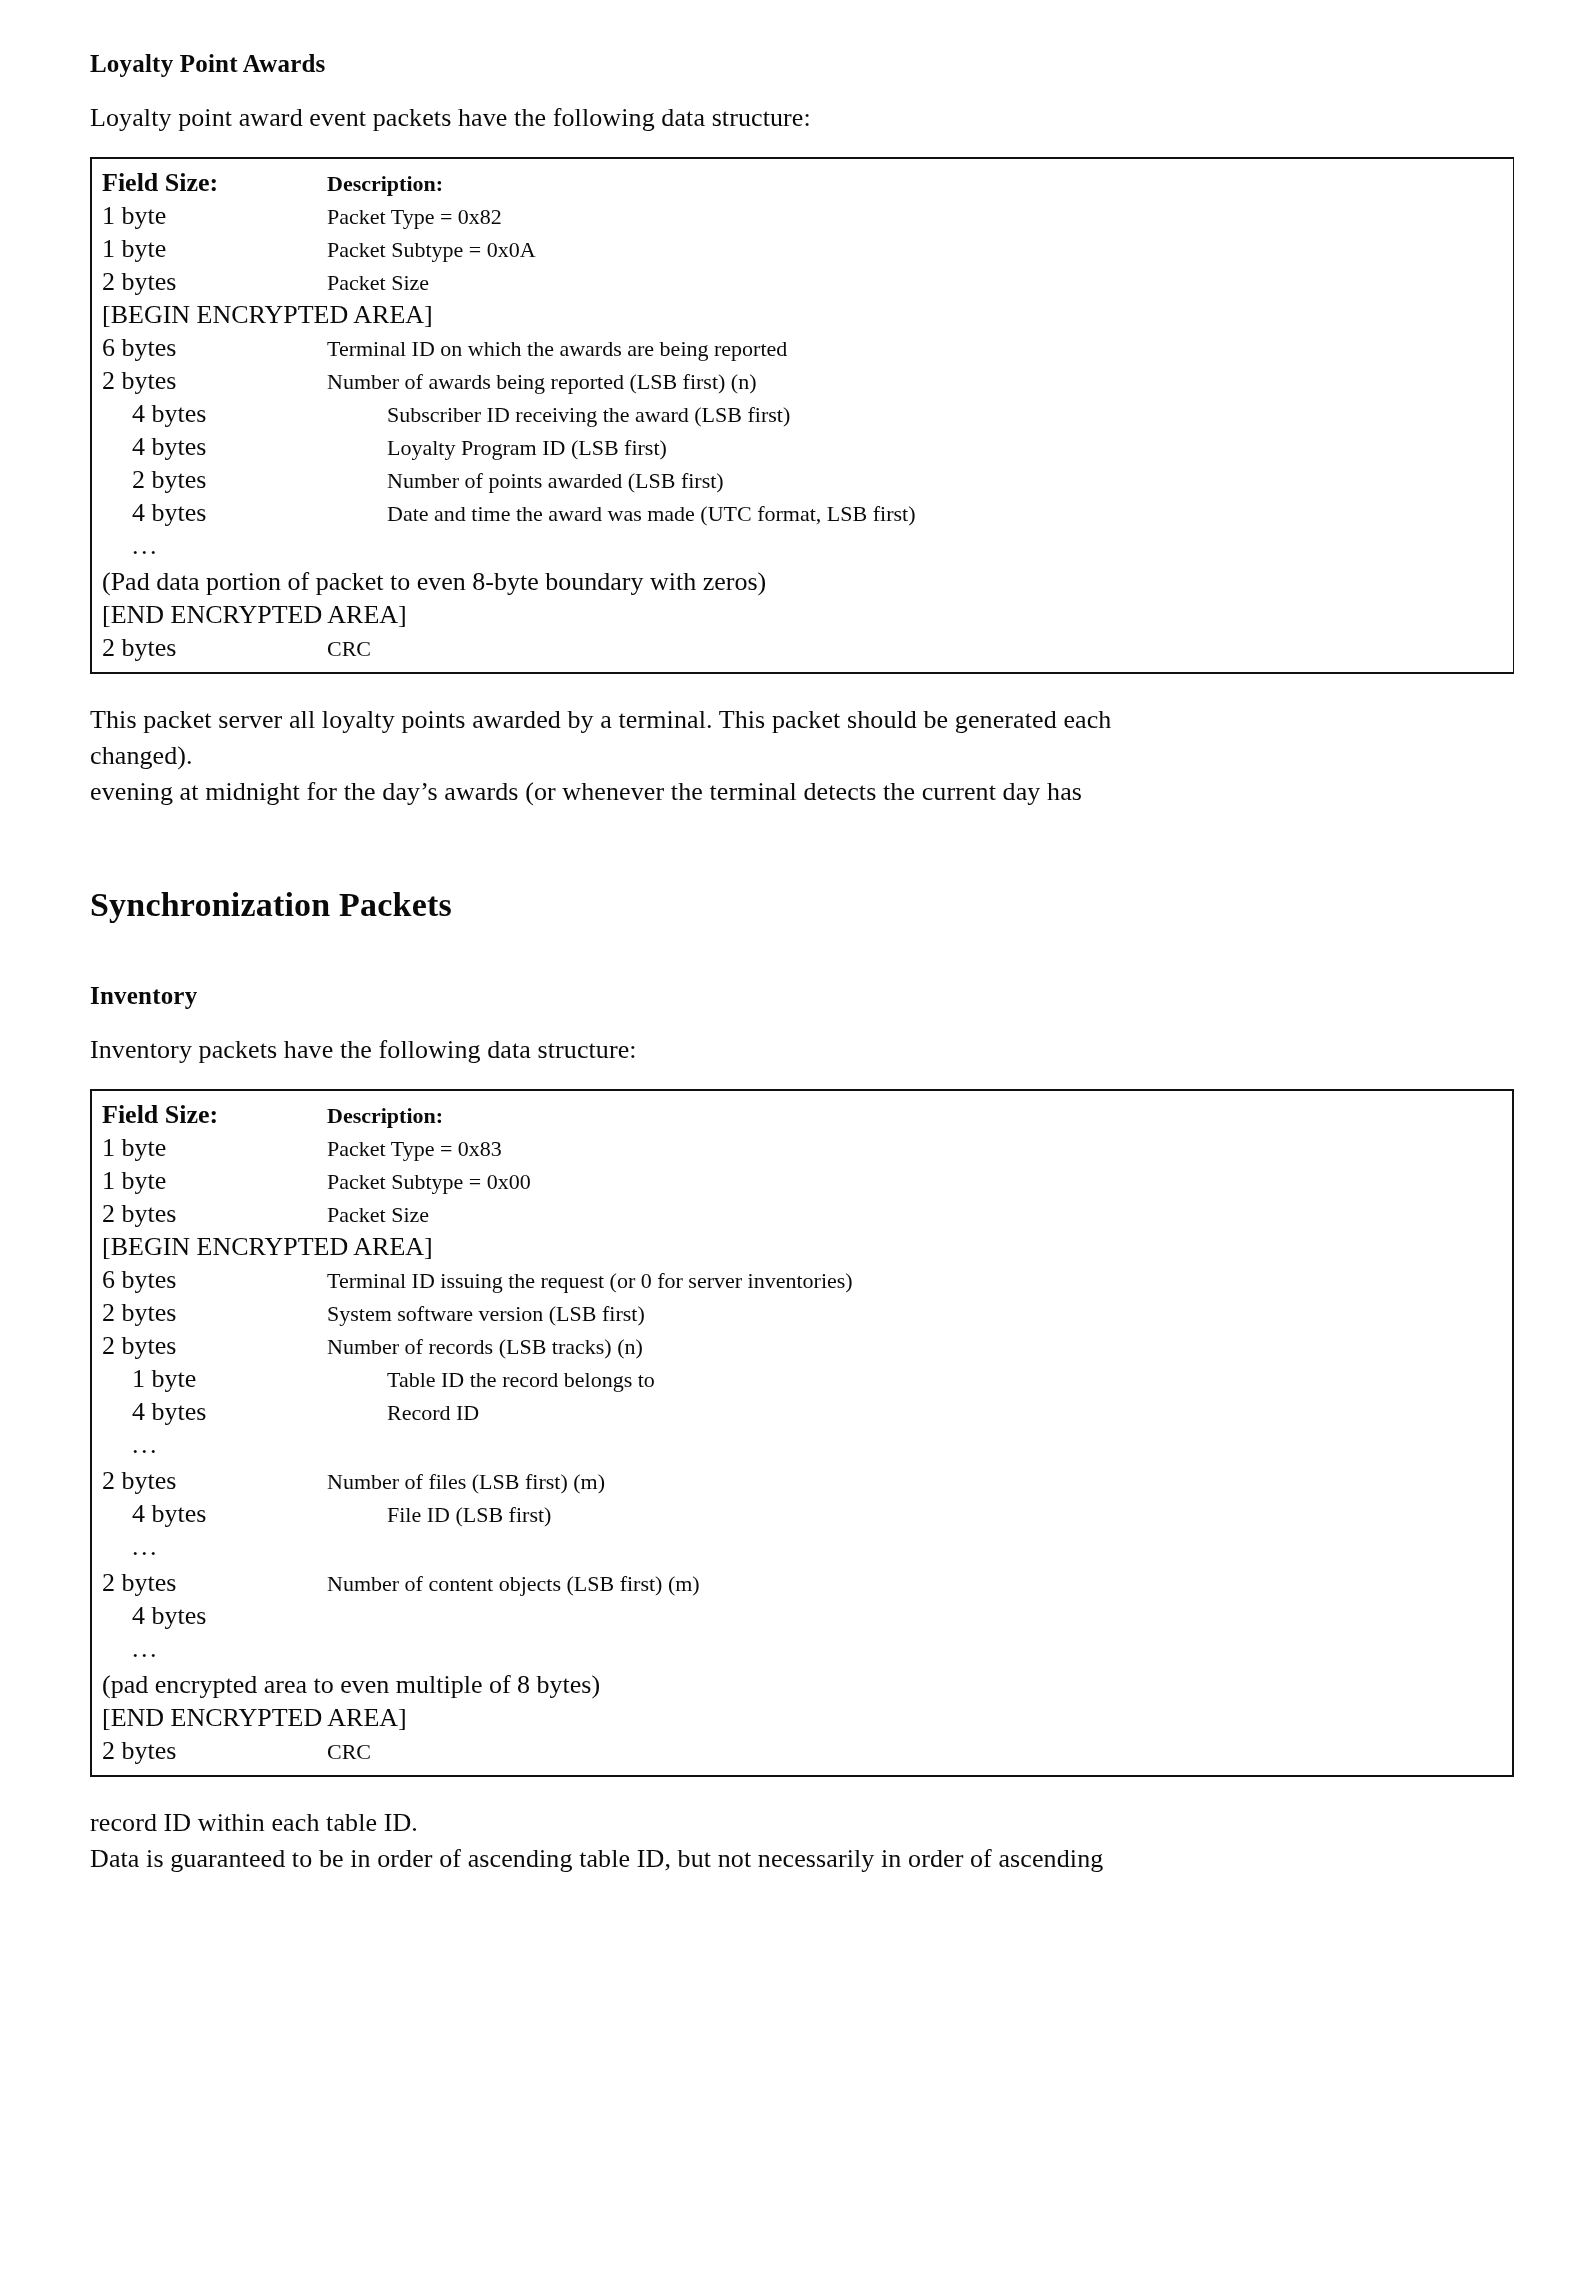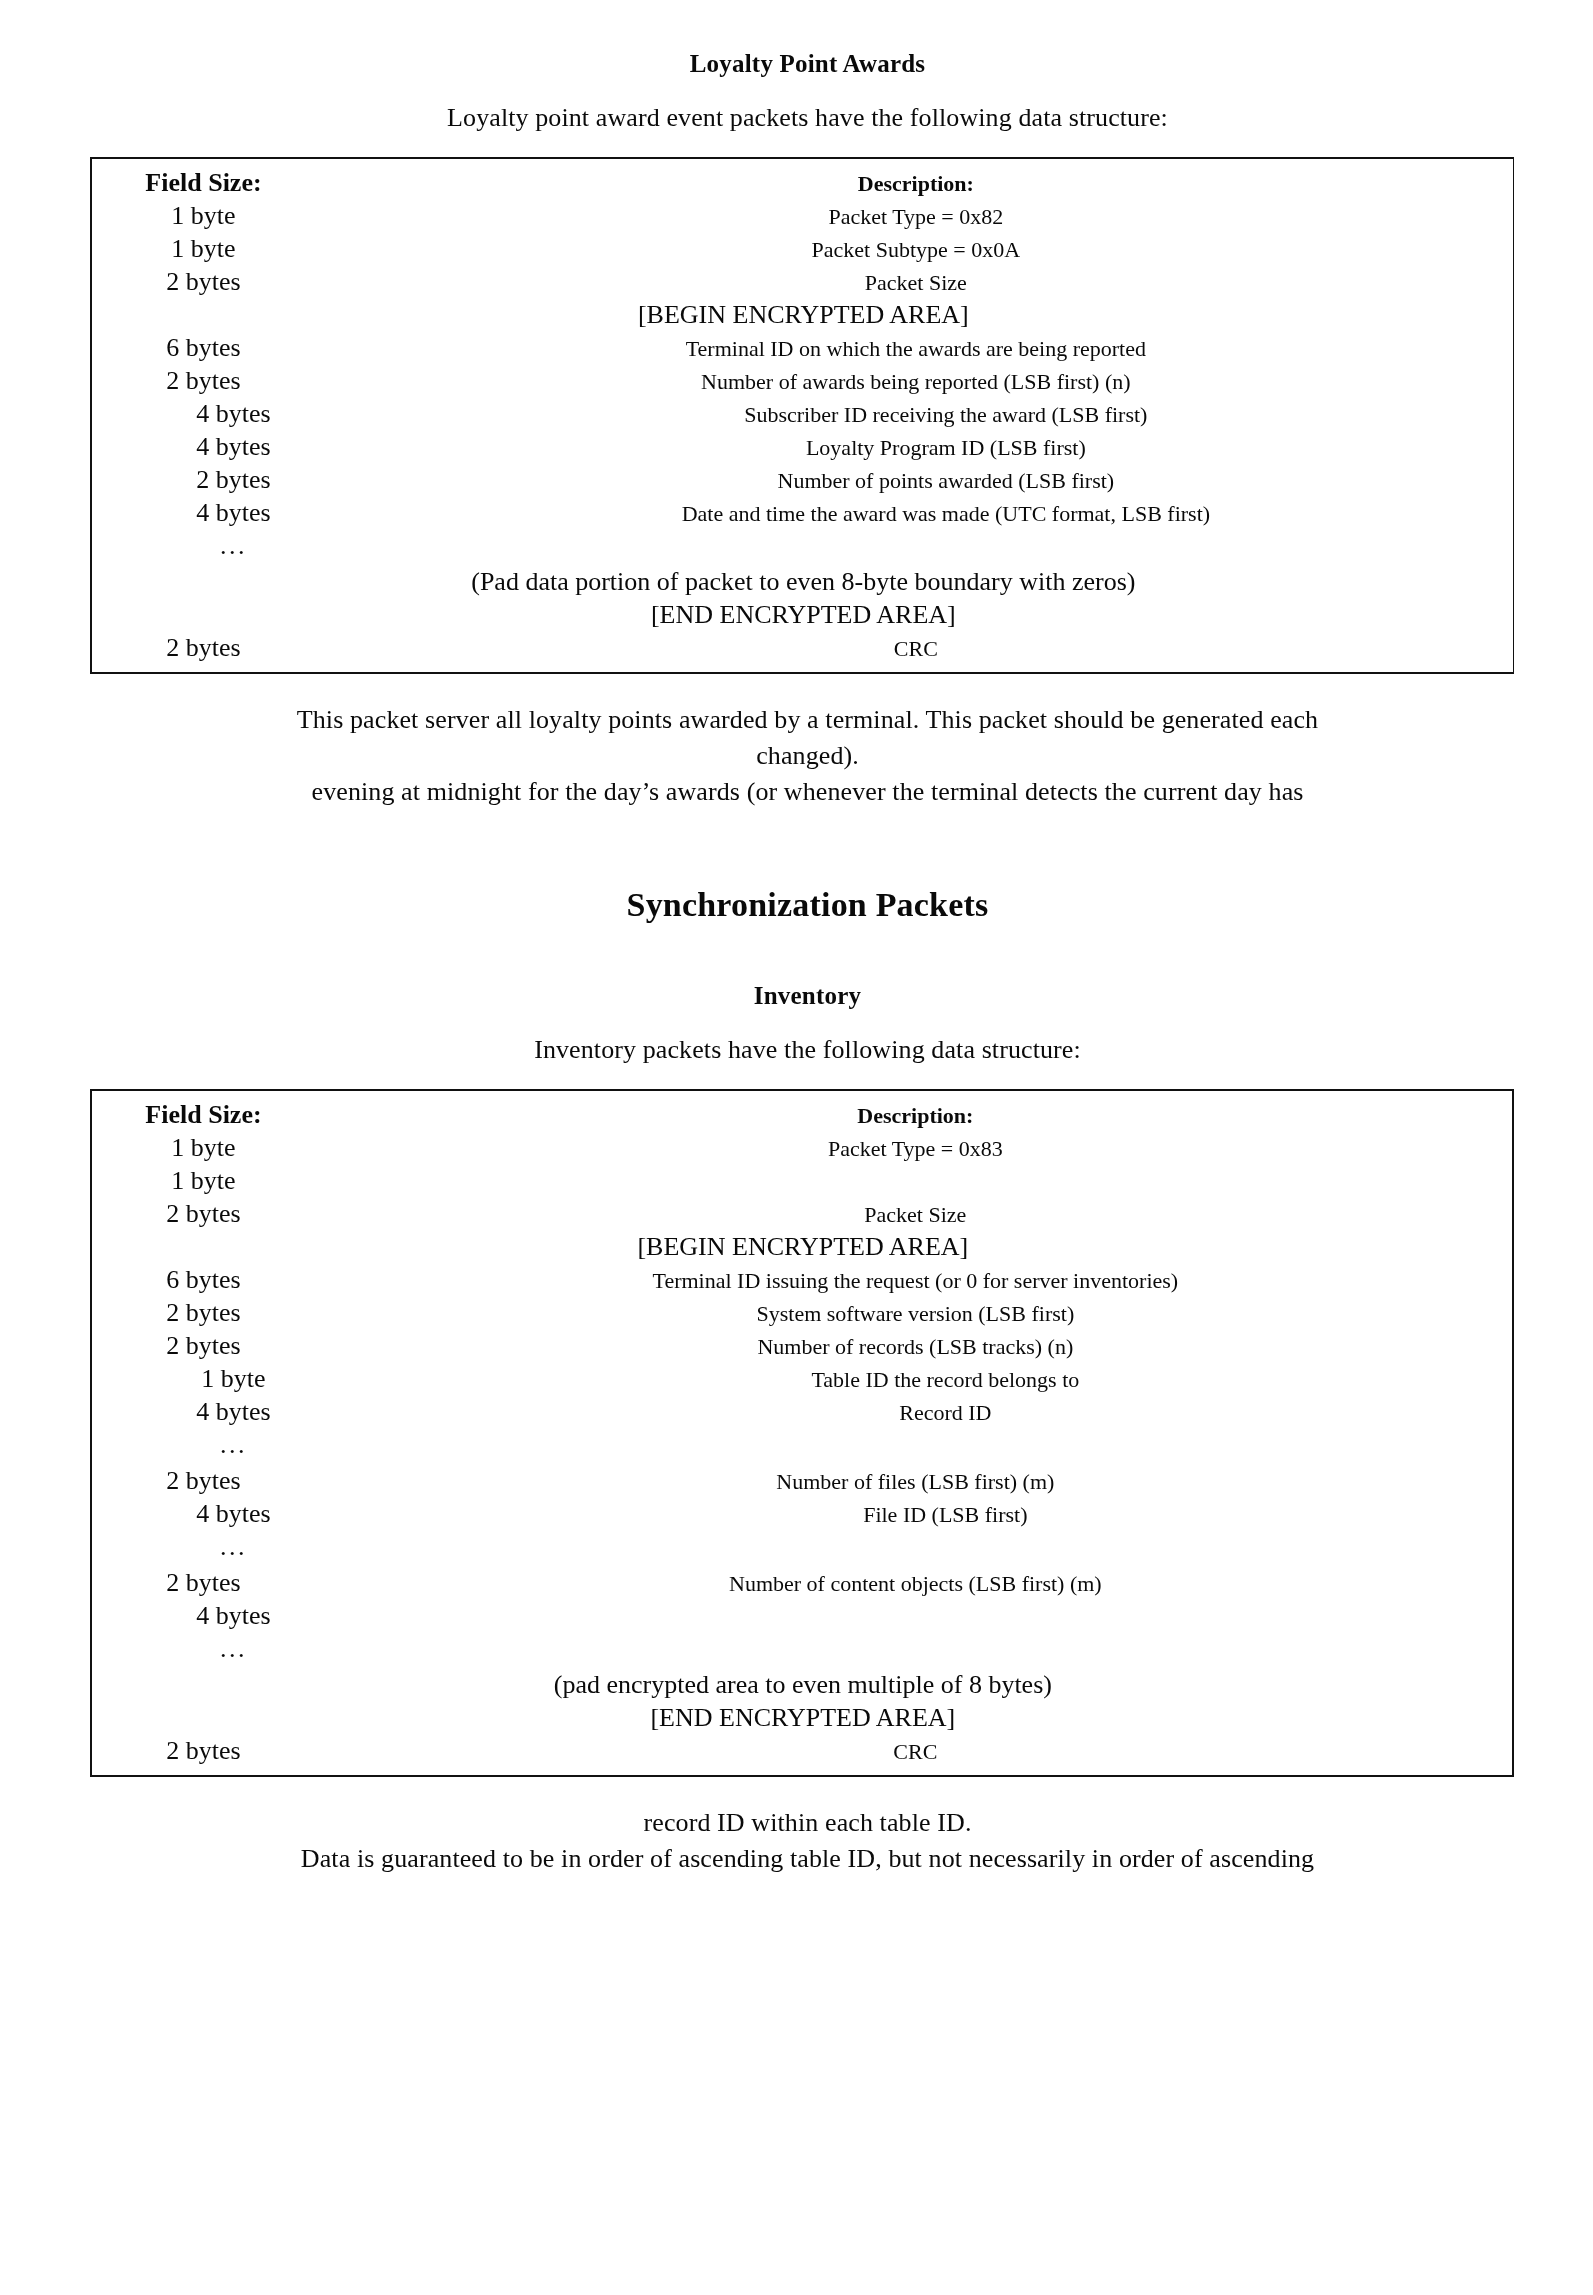--- a/index.html
+++ b/index.html
@@ -14,21 +14,20 @@
     color: #0a0a0a;
     position: relative;
     overflow: hidden;
   }
   .page {
     position: absolute;
     left: 0; top: 0;
     width: 1594px;
     height: 2295px;
     padding: 0;
-    text-align: center;
   }
   .content {
     position: absolute;
     left: 90px;
     top: 50px;
     width: 1435px;
   }
 
   
   h3.sub-head {
@@ -201,20 +200,21 @@
         <span class="size">Field Size:</span>
         <span class="desc">Description:</span>
       </div>
 
       <div class="row">
         <span class="size">1 byte</span>
         <span class="desc">Packet Type = 0x83</span>
       </div>
       <div class="row">
         <span class="size">1 byte</span>
+        <span class="desc">Packet Subtype = 0x00</span>
       </div>
       <div class="row">
         <span class="size">2 bytes</span>
         <span class="desc">Packet Size</span>
       </div>
       <div class="row full">[BEGIN ENCRYPTED AREA]</div>
       <div class="row">
         <span class="size">6 bytes</span>
         <span class="desc">Terminal ID issuing the request (or 0 for server inventories)</span>
       </div>

